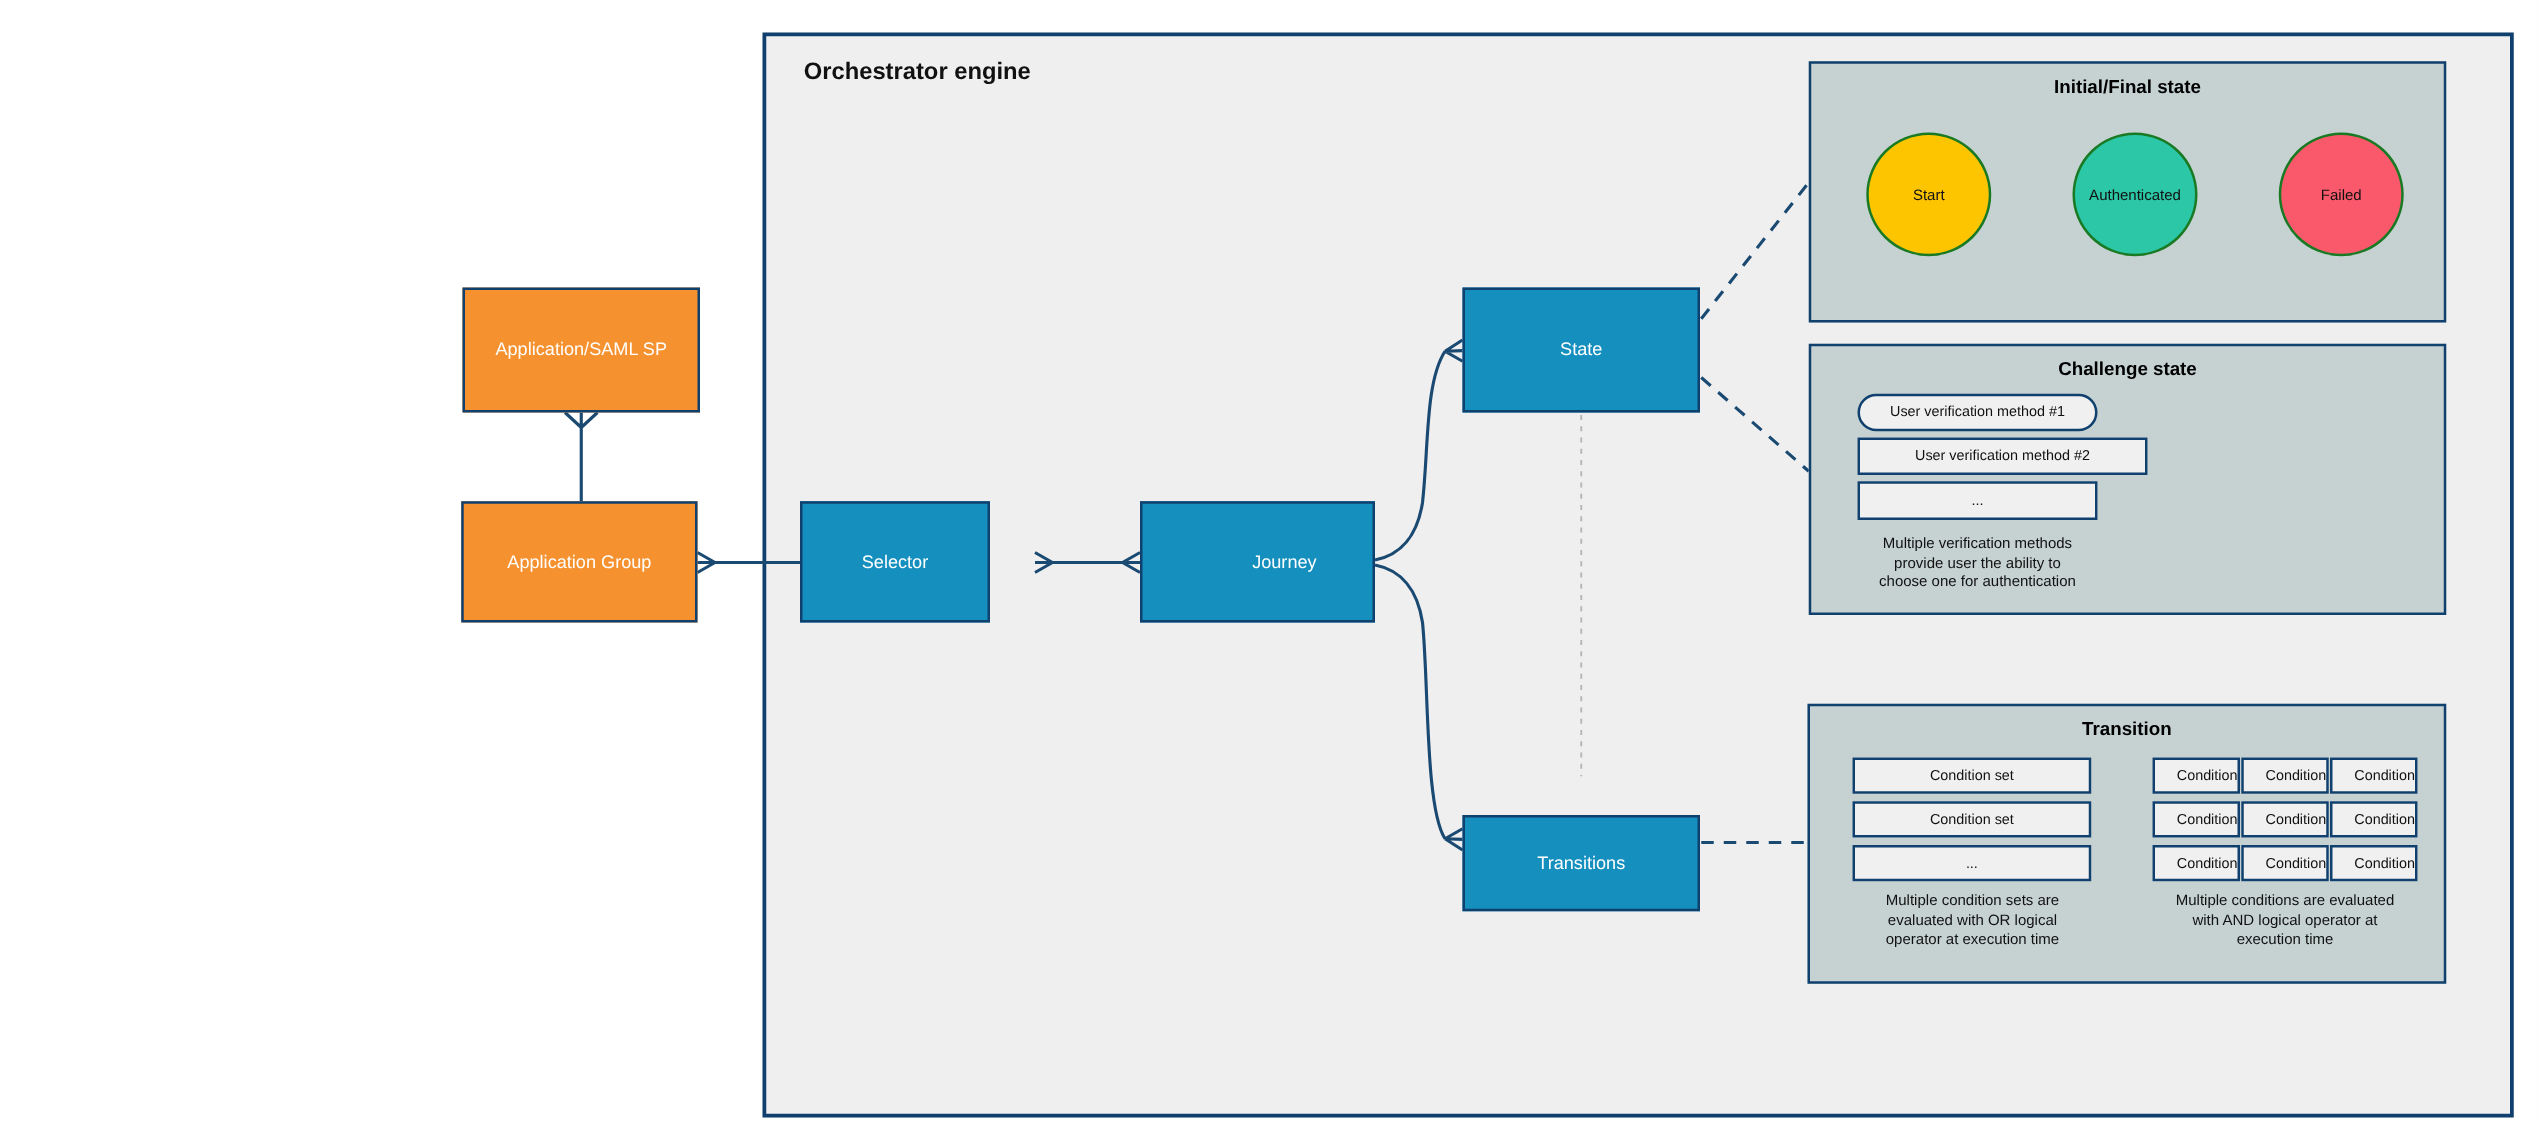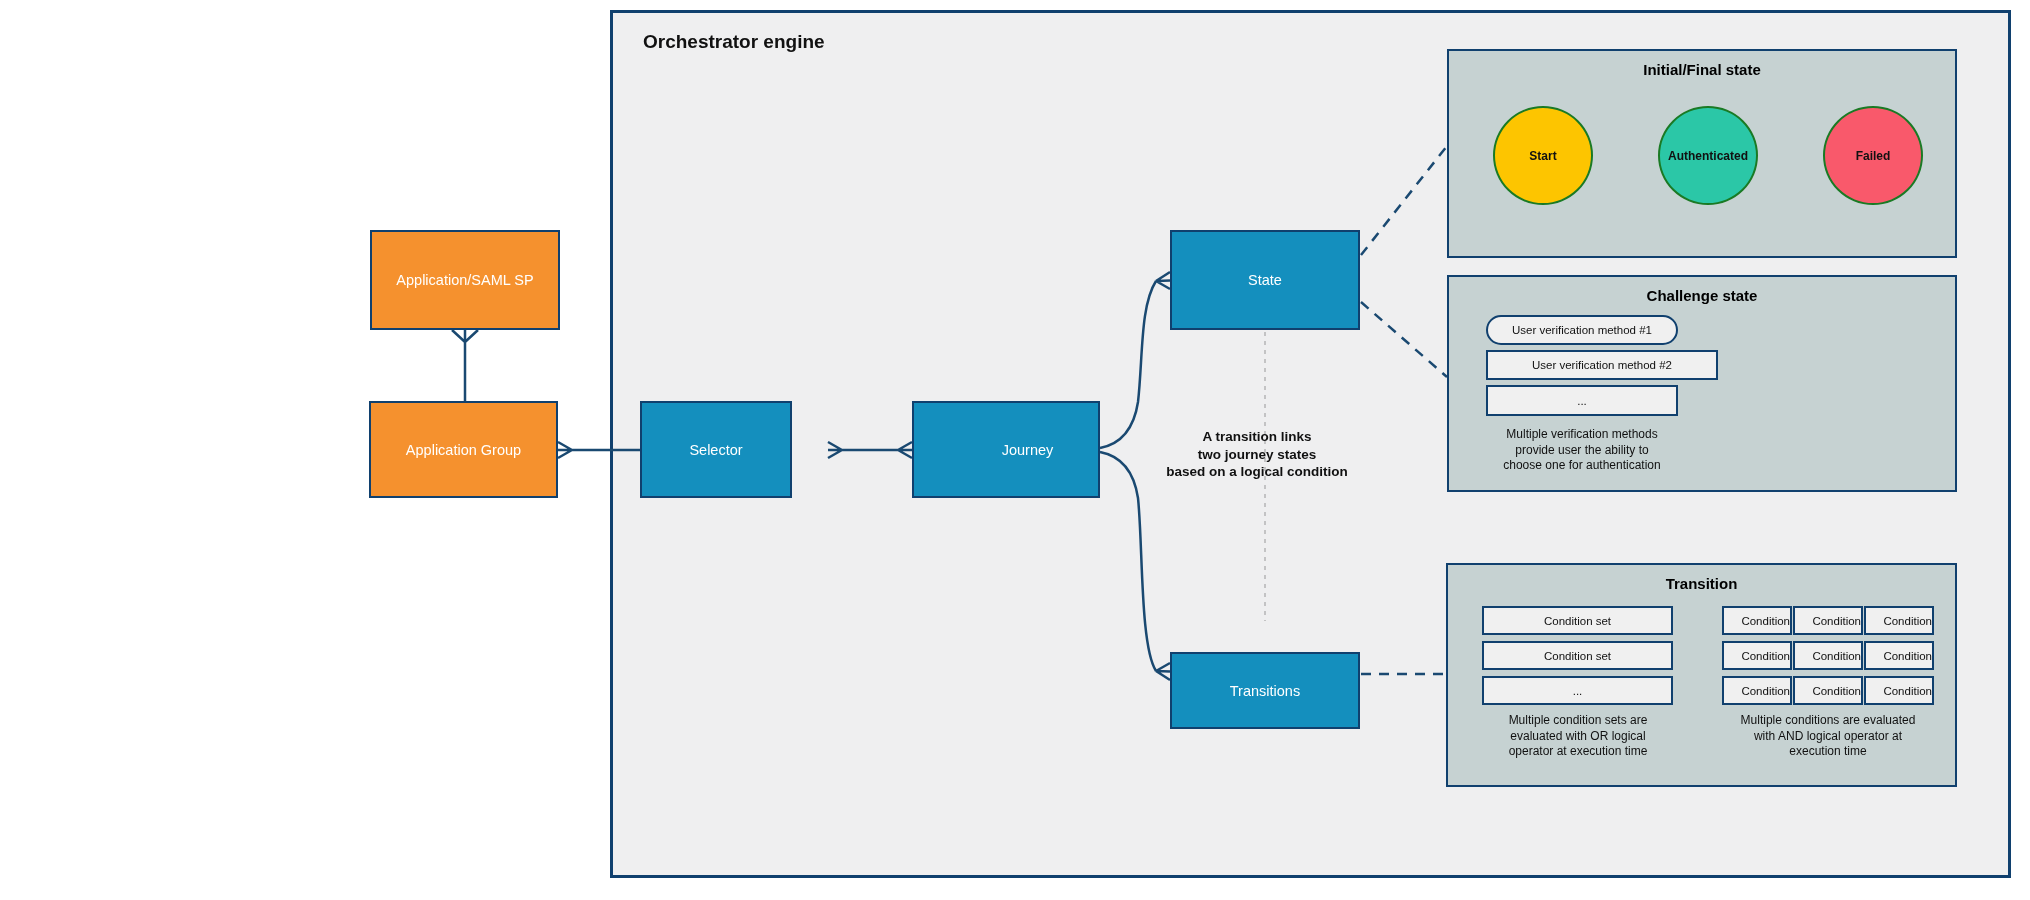--- a/index.html
+++ b/index.html
@@ -3,40 +3,40 @@
 <meta charset="utf-8">
 <style>
   :root{
     --navy:#10406E; --line:#1A4971; --node_blue:#148FBE; --node_orange:#F5912E;
     --engine_bg:#EFEFF0; --panel_bg:#C6D2D2; --inner_bg:#F0F0F0;
     --circle_green:#1A7A24; --gray_dash:#B5B5B5; --canvas_bg:#FFFFFF;
   }
   html,body{margin:0;padding:0;background:#fff;}
   .canvas{position:relative;width:2030px;height:900px;background:var(--canvas_bg);
     font-family:"Liberation Sans", sans-serif; overflow:hidden;}
-  .engine{position:absolute;left:610px;top:10px;width:1401px;height:868px;
+  .engine{position:absolute;left:610px;top:26px;width:1401px;height:868px;
     background:var(--engine_bg);border:3px solid var(--navy);box-sizing:border-box;z-index:1;padding-left:17px;}
   .engine-title{position:absolute;left:30px;top:18px;font-size:19px;font-weight:bold;color:#111;}
   svg.connectors{position:absolute;left:0;top:0;width:2030px;height:900px;z-index:2;}
   svg.connectors path{fill:none;stroke:var(--line);stroke-width:2.5;}
   svg.connectors path.gray{stroke:var(--gray_dash);stroke-width:1.5;stroke-dasharray:4 5;}
   svg.connectors path.dashed{stroke-dasharray:10 8;}
   .node{position:absolute;z-index:3;border:2.5px solid var(--navy);box-sizing:border-box;
     display:flex;align-items:center;justify-content:center;text-align:center;
     color:#fff;font-size:14.5px;}
   .node.orange{background:var(--node_orange);}
   .node.blue{background:var(--node_blue);}
   .panel{position:absolute;z-index:3;background:var(--panel_bg);border:2px solid var(--navy);
     box-sizing:border-box;}
   .panel-title{position:absolute;left:0;right:0;top:10px;text-align:center;
     font-size:15px;font-weight:bold;color:#000;}
   .circle{position:absolute;width:100px;height:99px;border-radius:50%;
     border:2px solid var(--circle_green);box-sizing:border-box;
     display:flex;align-items:center;justify-content:center;
-    font-size:12px;font-weight:bold;color:#111;text-align:center;}
+    font-size:12px;font-weight:normal;color:#111;text-align:center;}
   .mini-box{position:absolute;background:var(--inner_bg);border:2px solid var(--navy);
     box-sizing:border-box;display:flex;align-items:center;justify-content:center;
     font-size:11.5px;color:#111;text-align:center;}
   .caption{position:absolute;font-size:12px;line-height:15.5px;color:#111;
     text-align:center;white-space:pre-line;}
   .annotation{position:absolute;left:1107px;top:428px;width:300px;z-index:3;
     text-align:center;font-size:13.5px;font-weight:bold;line-height:17.5px;
     color:#111;white-space:pre-line;}
   .cond-grid{position:absolute;display:grid;grid-template-columns:repeat(3,70px);
     grid-auto-rows:29px;column-gap:1px;row-gap:6px;}
@@ -85,23 +85,20 @@
   <div class="node blue" style="left:912px;top:401px;width:188px;height:97px;padding-left:43px;">
     <span>Journey</span>
   </div>
   <div class="node blue" style="left:1170px;top:230px;width:190px;height:100px;">
     <span>State</span>
   </div>
   <div class="node blue" style="left:1170px;top:652px;width:190px;height:77px;justify-content:center;">
     <span>Transitions</span>
   </div>
 
-  <div class="annotation">A transition links
-two journey states
-based on a logical condition</div>
 
   <div class="panel" style="left:1447px;top:49px;width:510px;height:209px;">
     <div class="panel-title">Initial/Final state</div>
     <div class="circle" style="left: 44px; top: 55px; background: rgb(253, 197, 0);">
       <span>Start</span>
     </div>
     <div class="circle" style="left: 209px; top: 55px; background: rgb(43, 199, 167);">
       <span>Authenticated</span>
     </div>
     <div class="circle" style="left: 374px; top: 55px; background: rgb(249, 89, 107);">

